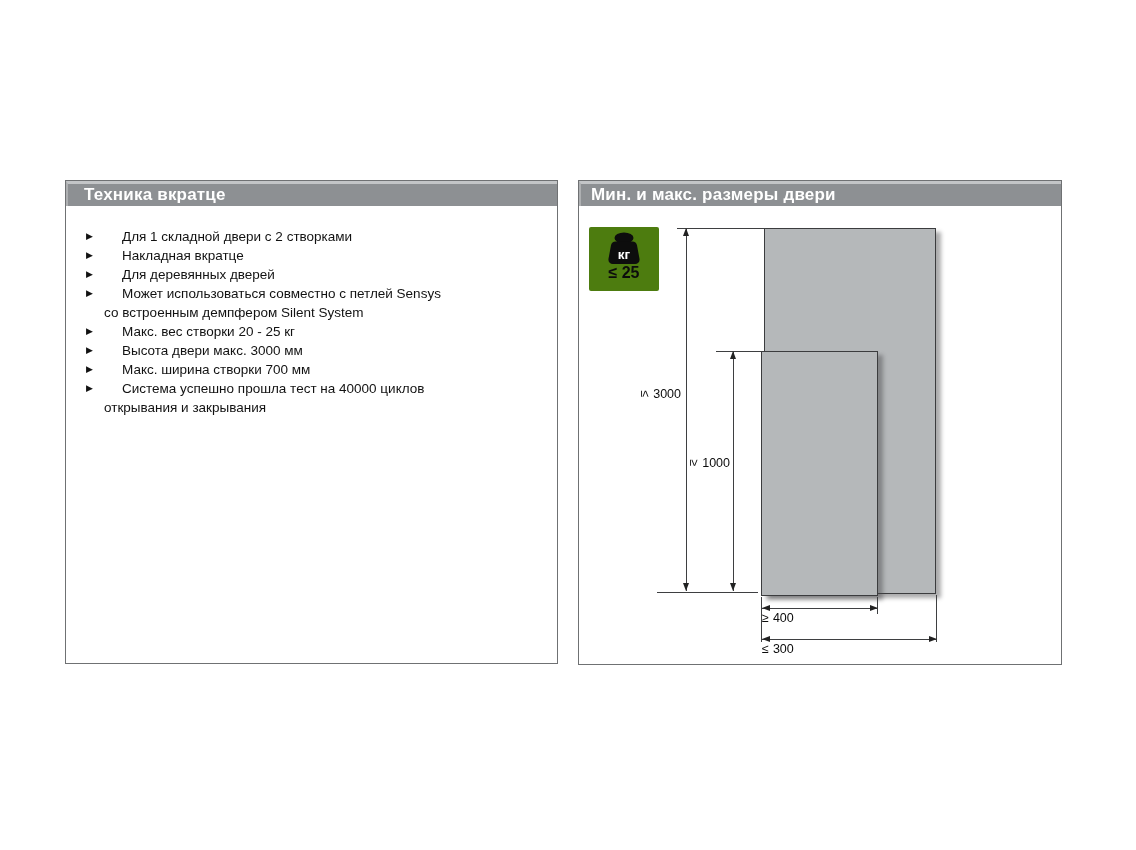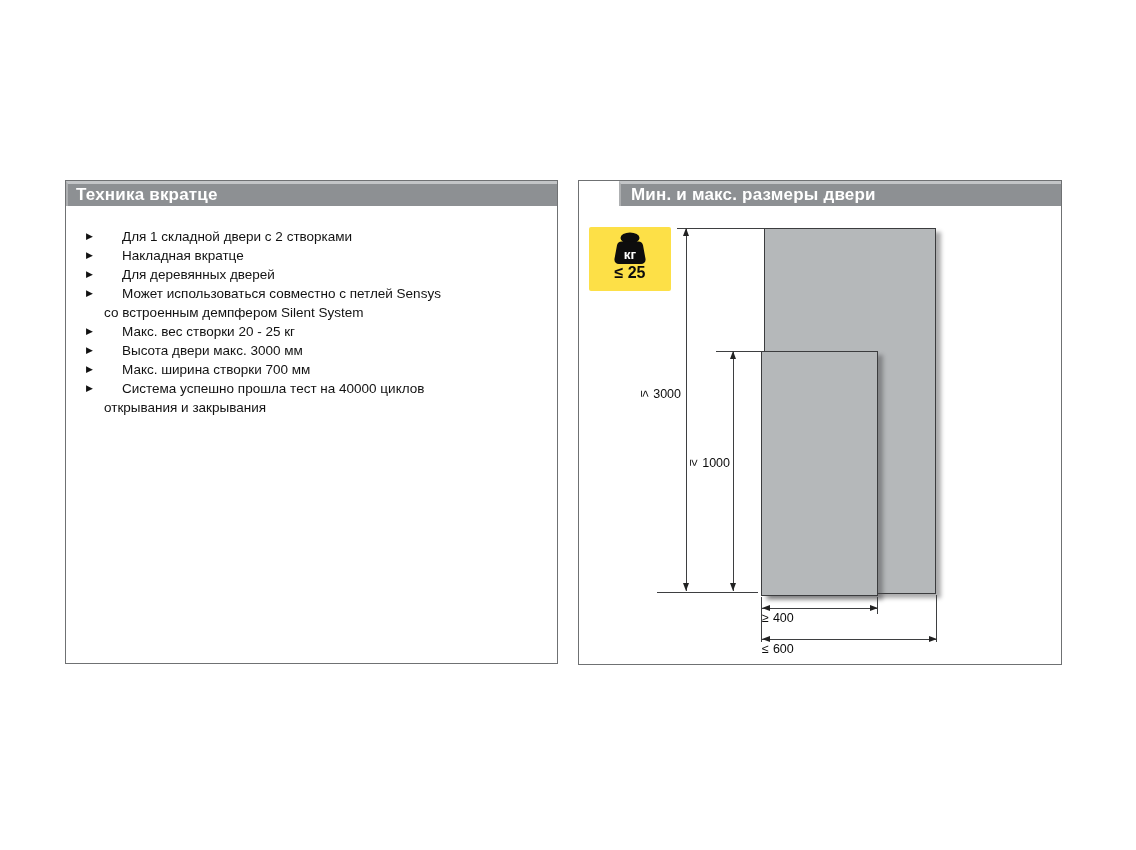--- a/index.html
+++ b/index.html
@@ -2,29 +2,29 @@
 <html><head>
 <meta charset="utf-8">
 <style>
   html,body { margin:0; padding:0; background:#ffffff; }
   body { width:1136px; height:850px; position:relative; font-family:"Liberation Sans", sans-serif; color:#111; }
 
   .canvas { position:absolute; inset:0; background:#ffffff; }
 
   .panel { position:absolute; border:1px solid #6f7173; background:#ffffff; box-sizing:border-box; }
   .panel-left  { left:65px;  top:180px; width:493px; height:484px; }
-  .panel-right { left:578px; top:180px; width:484px; height:485px;padding-left:40px; }
+  .panel-right { left:578px; top:180px; width:484px; height:485px; }
 
   .panel-header {
     height:25px; box-sizing:border-box;
     background:#8d9093;
     border-top:3px solid #c3c5c7;
     border-left:2px solid #aeb0b2;
     color:#ffffff; font-weight:bold; font-size:17px; line-height:21px;
-    padding-left:8px; letter-spacing:0.2px;
+    padding-left:16px; letter-spacing:0.2px;
     overflow:hidden; white-space:nowrap;
   }
   .panel-right .panel-header { padding-left:10px; }
 
   
   .feature-list { list-style:none; margin:0; padding:21px 14px 0 19px; }
   .feature-list li {
     position:relative; padding-left:19px;
     font-size:13.5px; line-height:19px; color:#121212;
   }
@@ -32,22 +32,22 @@
     position:absolute; left:1px; top:0;
     font-size:9px; line-height:19px; color:#111;
   }
   .feature-list .item-text { white-space:pre-line;margin-left:18px; }
 
   
   .diagram { position:absolute; left:0; top:25px; right:0; bottom:0; }
   .abs { position:absolute; }
 
   .weight-badge {
-    left:10px; top:21px; width:82px; height:64px;
-    background:#fde047; border-radius:2px; text-align:center;
+    left:10px; top:21px; width:70px; height:64px;
+    background:#4d7c0f; border-radius:2px; text-align:center;
   }
   .weight-badge svg { display:block; margin:5px auto 0; }
   .weight-label { font-size:16px; font-weight:bold; color:#0c0c0c; line-height:13px; }
 
   .door { box-sizing:border-box; background:#b5b8ba; border:1px solid #3b3c3e;
           box-shadow:5px 4px 4px rgba(70,72,74,0.45); }
   .door-max { left:185px; top:22px;  width:172px; height:366px; }
   .door-min { left:182px; top:145px; width:117px; height:245px; z-index:2; }
 
   .dline { background:#3e3f41; z-index:3; }
@@ -131,21 +131,21 @@
       <div class="abs arr left" style="left:183px; top:399px;"></div>
       <div class="abs arr right" style="left:291px; top:399px;"></div>
       <div class="abs dim-label ta-center" style="left:183px; top:405px; width:116px;">
         <span class="sym">≥</span><span>400</span>
       </div>
 
       <div class="abs dline hline" style="left:183px; top:433px; width:175px;"></div>
       <div class="abs arr left" style="left:183px; top:430px;"></div>
       <div class="abs arr right" style="left:350px; top:430px;"></div>
       <div class="abs dim-label ta-center" style="left:183px; top:436px; width:175px;">
-        <span class="sym">≤</span><span>600</span>
+        <span class="sym">≤</span><span>300</span>
       </div>
 
       <div class="abs dline vline" style="left:182px; top:391px; height:45px;"></div>
       <div class="abs dline vline" style="left:298px; top:391px; height:17px;"></div>
       <div class="abs dline vline" style="left:357px; top:389px; height:47px;"></div>
 
     </div>
   </section>
 </div>
 

